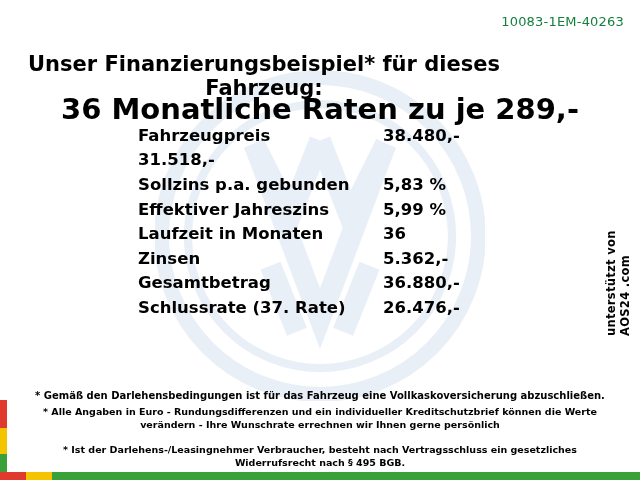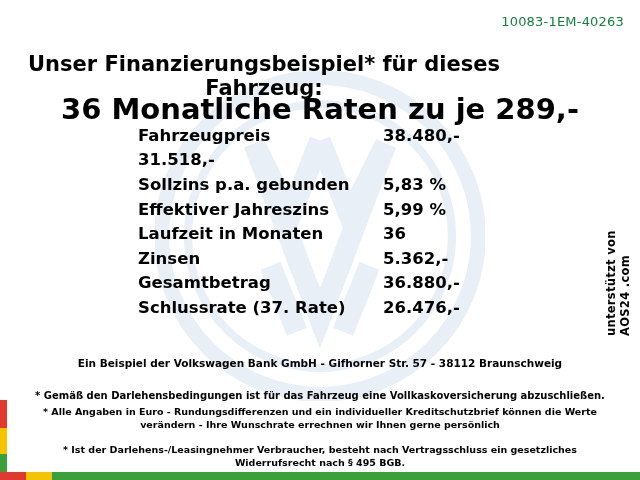--- a/index.html
+++ b/index.html
@@ -221,18 +221,17 @@
       <div class="value">36.880,-</div>
     </div>
     <div class="row">
       <div class="label">Schlussrate (37. Rate)</div>
       <div class="value">26.476,-</div>
     </div>
   </div>
 
   <div class="vert">unterstützt von  AOS24 .com</div>
 
-  <div class="footer bank-line">Ein Beispiel der Volkswagen Bank GmbH - Gifhorner Str. 57 - 38112 Braunschweig</div>
   <div class="footer note1">* Gemäß den Darlehensbedingungen ist für das Fahrzeug eine Vollkaskoversicherung abzuschließen.</div>
   <div class="footer note2">* Alle Angaben in Euro - Rundungsdifferenzen und ein individueller Kreditschutzbrief können die Werte verändern - Ihre Wunschrate errechnen wir Ihnen gerne persönlich</div>
   <div class="footer note3">* Ist der Darlehens-/Leasingnehmer Verbraucher, besteht nach Vertragsschluss ein gesetzliches Widerrufsrecht nach § 495 BGB.</div>
 
 </div>
 
 </body></html>

